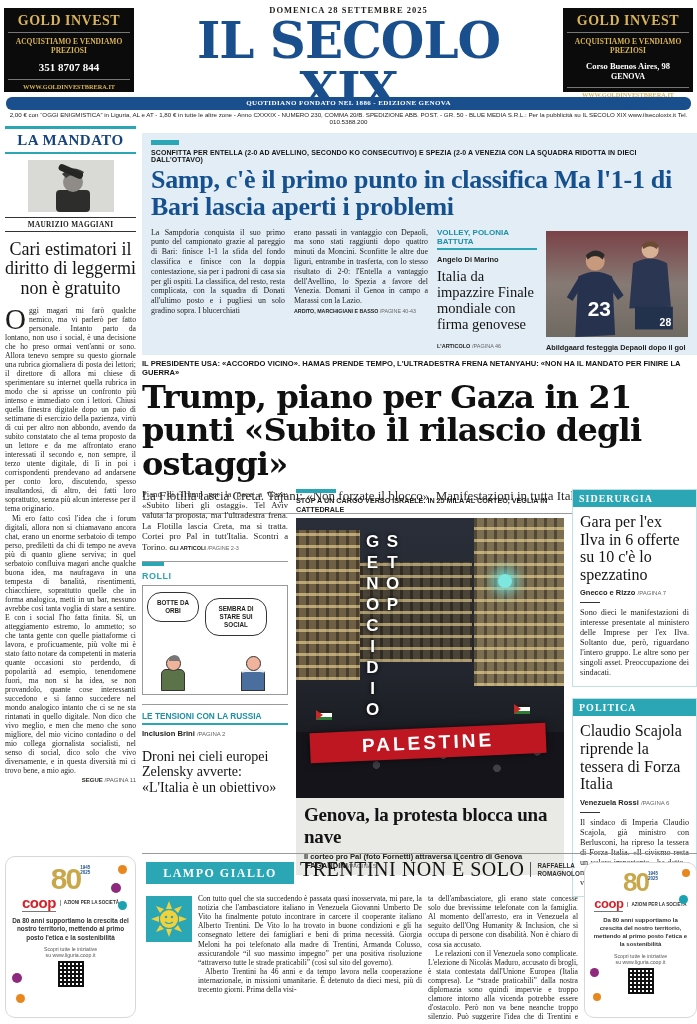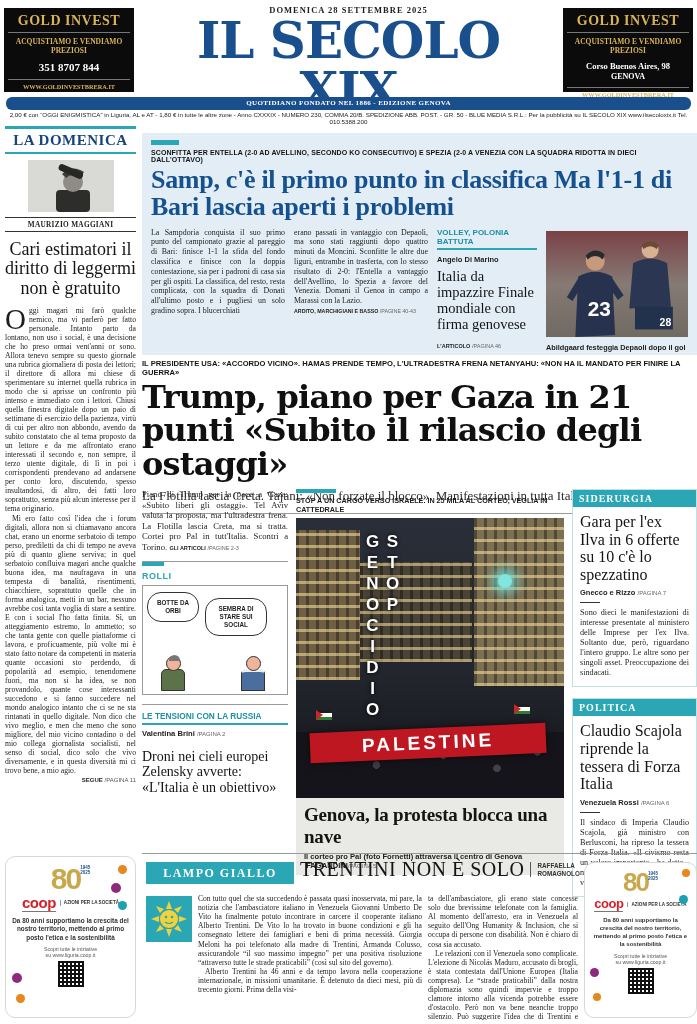--- a/index.html
+++ b/index.html
@@ -190,21 +190,21 @@
     <div class="l1">ACQUISTIAMO E VENDIAMO PREZIOSI</div>
     <div class="l2" style="font-size:8.5px;">Corso Buenos Aires, 98</div>
     <div class="l3">GENOVA</div>
     <div class="url">WWW.GOLDINVESTBRERA.IT</div>
   </div>
 
   <div class="bluebar">QUOTIDIANO FONDATO NEL 1886 - EDIZIONE GENOVA</div>
   <div class="priceline">2,00 € con “OGGI ENIGMISTICA” in Liguria, AL e AT - 1,80 € in tutte le altre zone - Anno CXXXIX - NUMERO 230, COMMA 20/B. SPEDIZIONE ABB. POST. - GR. 50 - BLUE MEDIA S.R.L.: Per la pubblicità su IL SECOLO XIX www.ilsecoloxix.it Tel. 010.5388.200</div>
 
   <div class="leftcol">
-    <div class="ladom-label">LA DOMENICA</div>
+    <div class="ladom-label">LA MANDATO</div>
     <svg class="portrait" viewBox="0 0 86 52">
       <rect width="86" height="52" fill="#d9d9d6"></rect>
       <rect x="28" y="30" width="34" height="22" rx="4" fill="#2d2d2b"></rect>
       <circle cx="45" cy="22" r="10" fill="#8f8c88"></circle>
       <path d="M34 14 q10 -10 22 -2 l-4 6 q-8 -6 -14 0 z" fill="#3a3a38"></path>
       <rect x="30" y="8" width="26" height="7" rx="3.5" transform="rotate(24 43 11)" fill="#262624"></rect>
     </svg>
     <div class="authorbox">MAURIZIO MAGGIANI</div>
     <div class="ladom-head">Cari estimatori il diritto di leggermi non è gratuito</div>
     <div class="ladom-body">
@@ -295,21 +295,21 @@
           </div>
         <div class="body" style="background:#5c7248;"></div>
       </div>
       <div class="char" style="right:22px;">
         <div class="head"></div>
         <div class="body" style="background:#4a6e9e; border-top:3px solid #eee;"></div>
       </div>
     </div>
     <div class="tens-label">LE TENSIONI CON LA RUSSIA</div>
     <div class="tens-byline">
-      <span>Valentina Brini</span>
+      <span>Inclusion Brini</span>
       <span class="lt">/PAGINA 2</span>
     </div>
     <div class="tens-head">Droni nei cieli europei Zelensky avverte: «L'Italia è un obiettivo»</div>
   </div>
 
   <div class="midcenter">
     <div class="mc-kickbar"></div>
     <div class="mc-kicker">STOP A UN CARGO VERSO ISRAELE. IN 25 MILA AL CORTEO, VEGLIA IN CATTEDRALE</div>
     <div class="protestphoto">
       <div class="bld" style="left:0; top:12px; width:64px; height:150px; background-color:#6e5f45;"></div>

